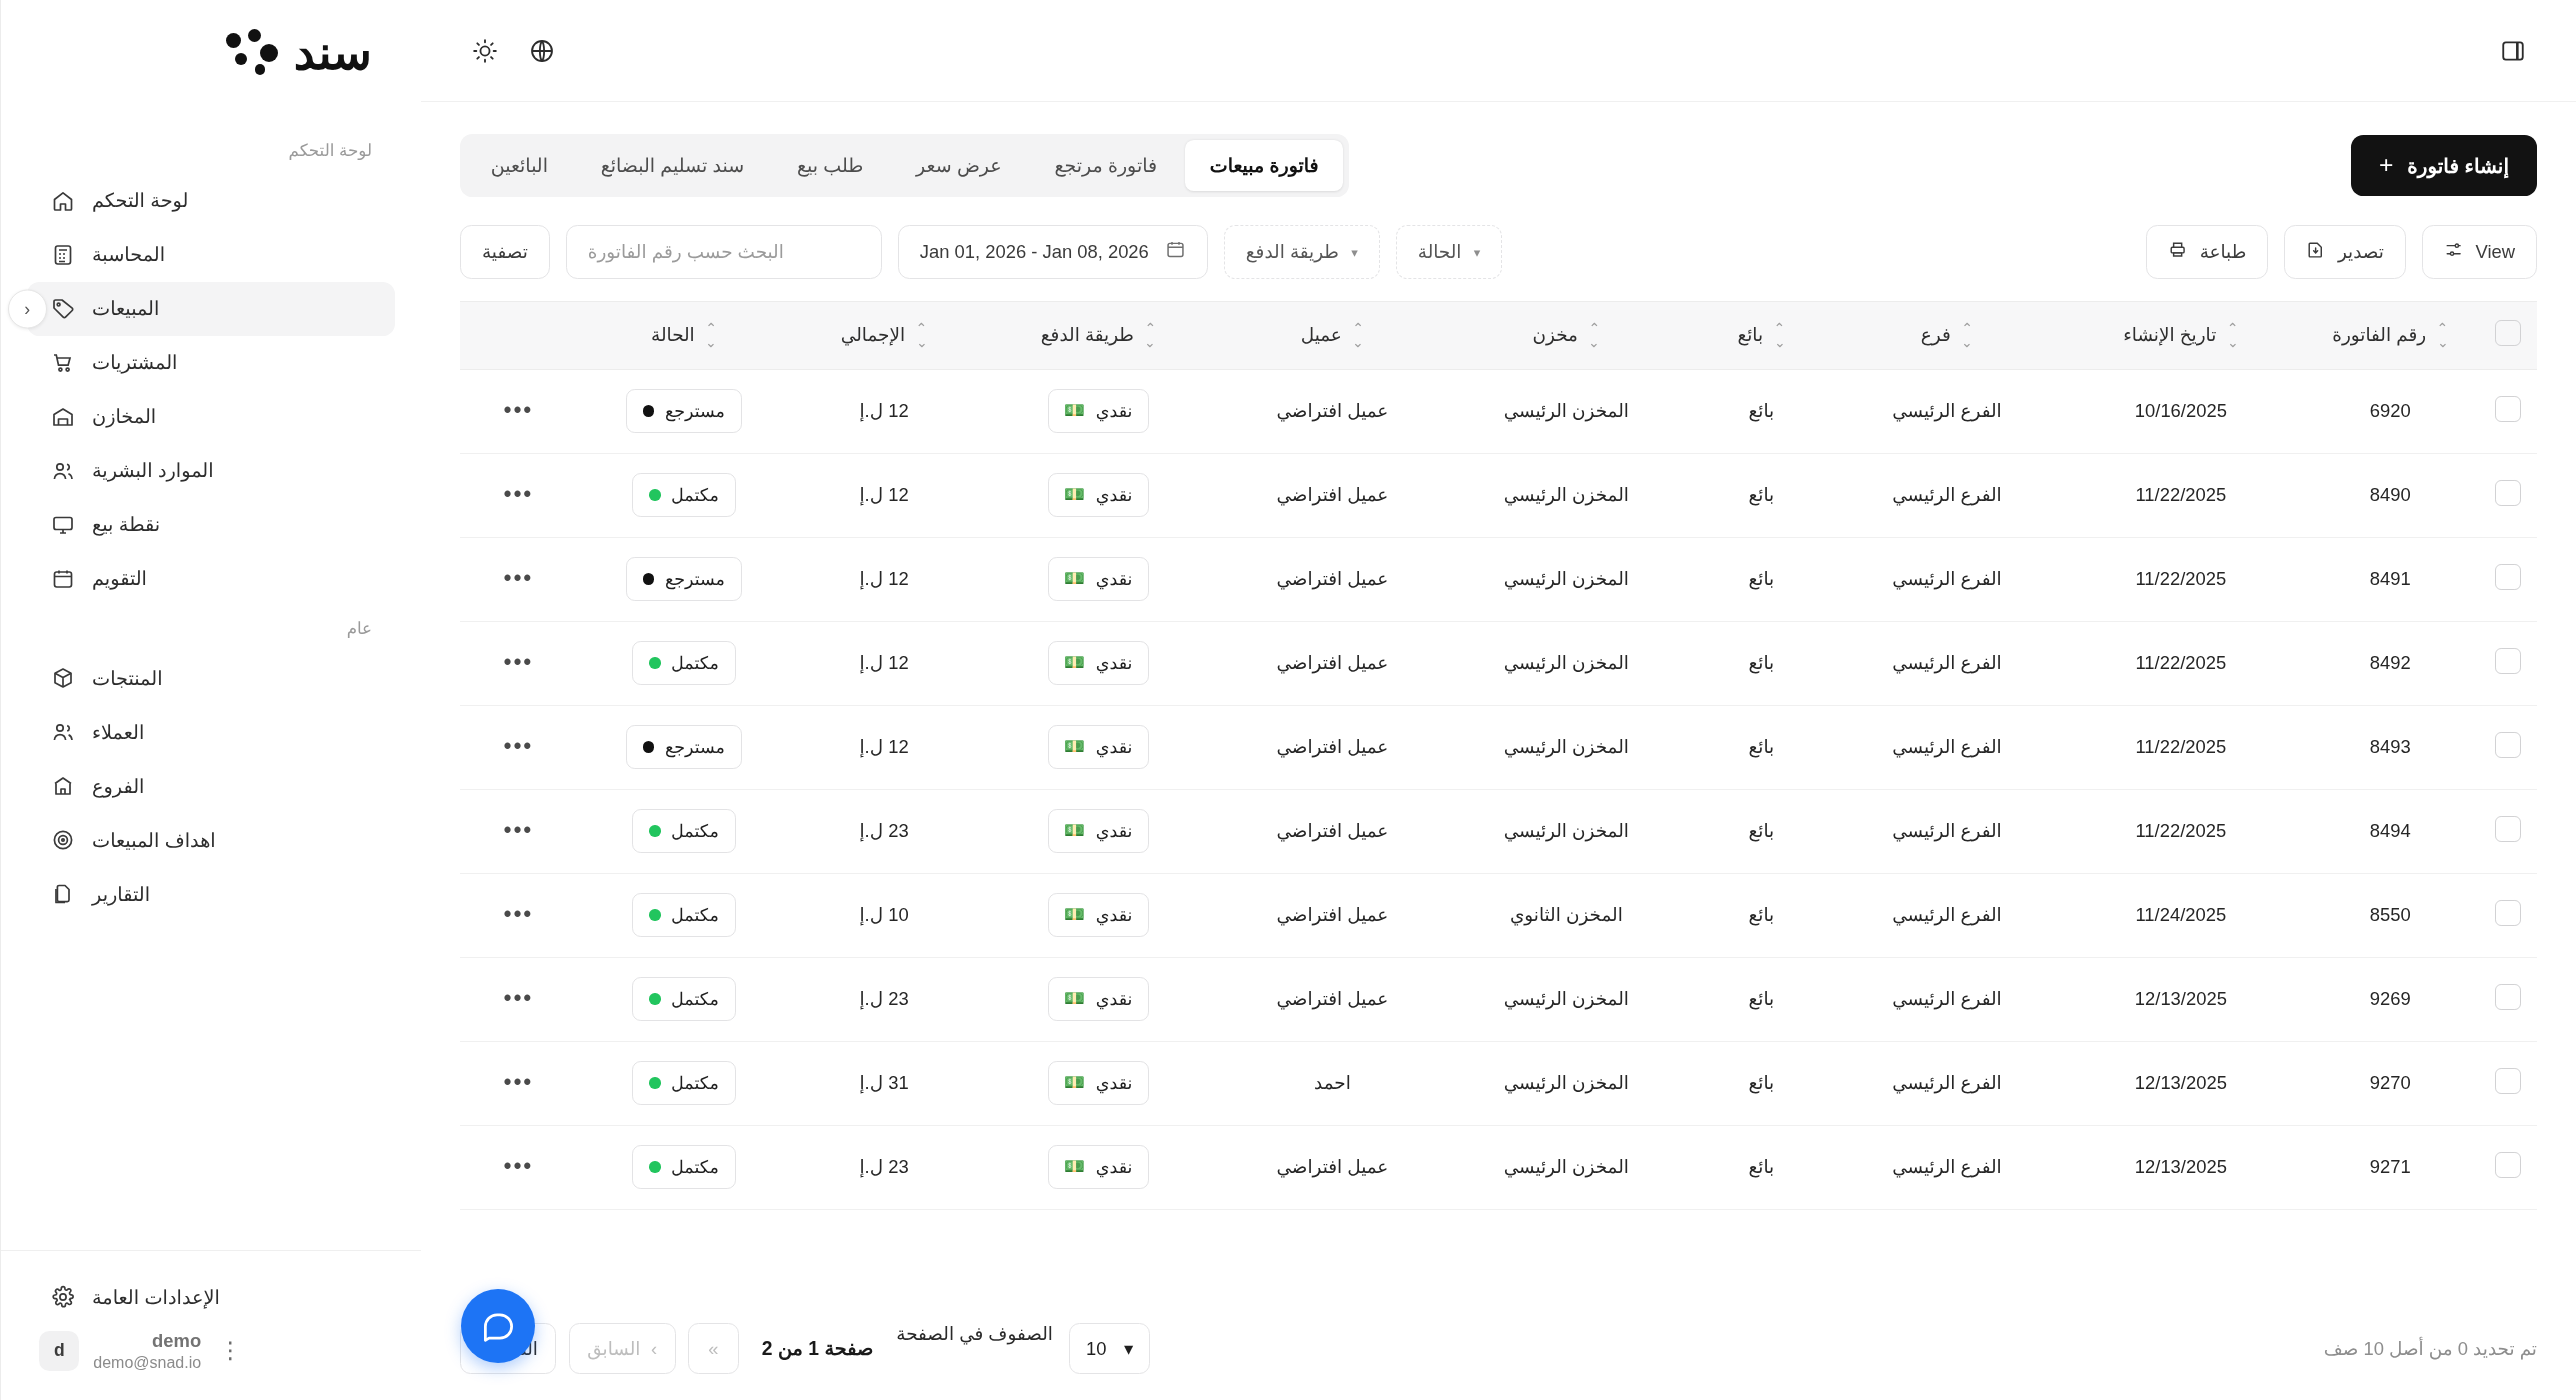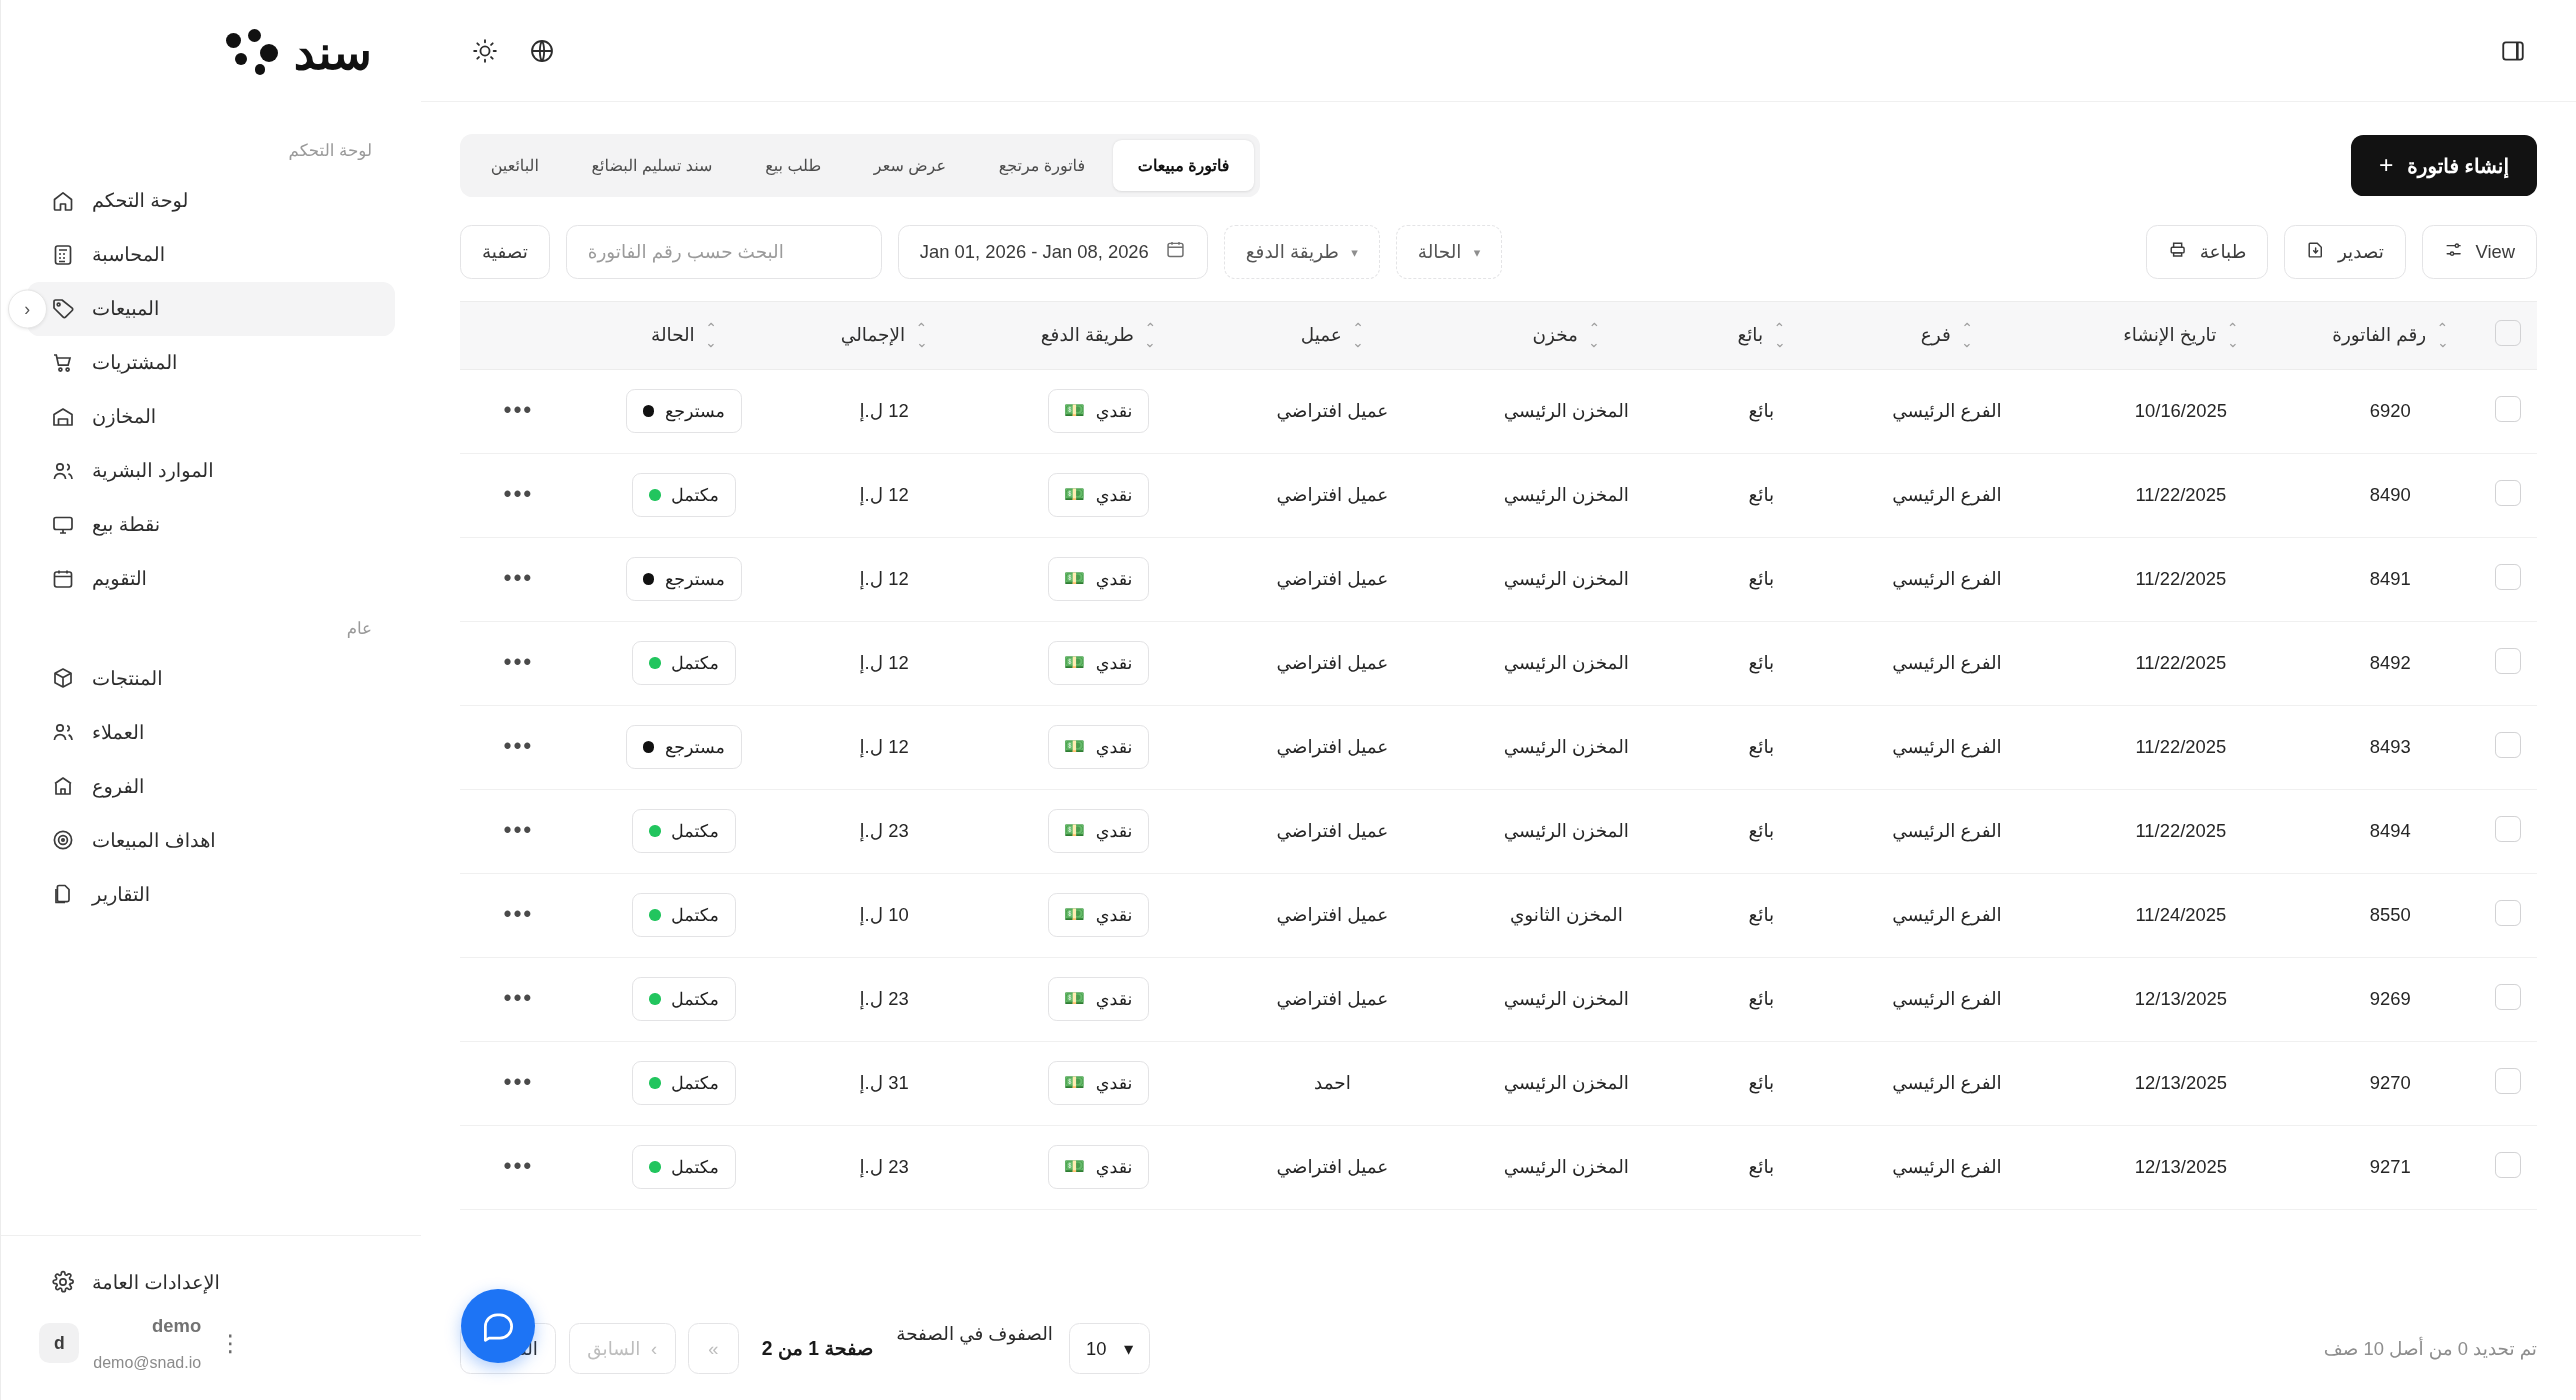--- a/index.html
+++ b/index.html
@@ -98,21 +98,21 @@
   .sidebar-footer {
     border-top: 0.9px solid #efefef;
     padding: 19.3px 26px 23px 26px;
   }
   .user-row {
     display: flex; flex-direction: row; align-items: center;
     justify-content: flex-end; gap: 14px; padding: 5.3px 12.3px;
   }
   .user-meta { text-align: right; }
   .user-name { font-size: 18.4px; font-weight: 700; color: #737373; }
-  .user-mail { font-size: 16px; color: #8b8b8b; margin-top: 17px; }
+  .user-mail { font-size: 16px; color: #8b8b8b; margin-top: 2px; }
   .avatar {
     width: 40px; height: 40px; border-radius: 10.5px;
     background: #f1f1f2; color:#3b3b3b;
     display:flex; align-items:center; justify-content:center;
     font-size: 17.5px; font-weight: 600;
   }
   .kebab { width: 30px; color:#6b6b6b; font-size: 23px; text-align:center; letter-spacing:0; line-height: 1;}
 
   
   .main {
@@ -163,21 +163,21 @@
     display: flex; flex-direction: row; align-items: center;
     background: #f3f3f4;
     border-radius: 12.3px;
     padding: 6.1px;
     gap: 3.5px;
   }
   .tab {
     padding: 0 24.6px;
     height: 51px;
     display:flex; align-items:center;
-    font-size: 16px; color: #4c4c4c;
+    font-size: 19px; color: #4c4c4c;
     border-radius: 8.8px;
     cursor: pointer;
     white-space: nowrap;
   }
   .tab.active {
     background: #ffffff; color:#111; font-weight: 700;
     box-shadow: 0 0.9px 2.6px rgba(0,0,0,.10);
   }
 
   .filters-row {

